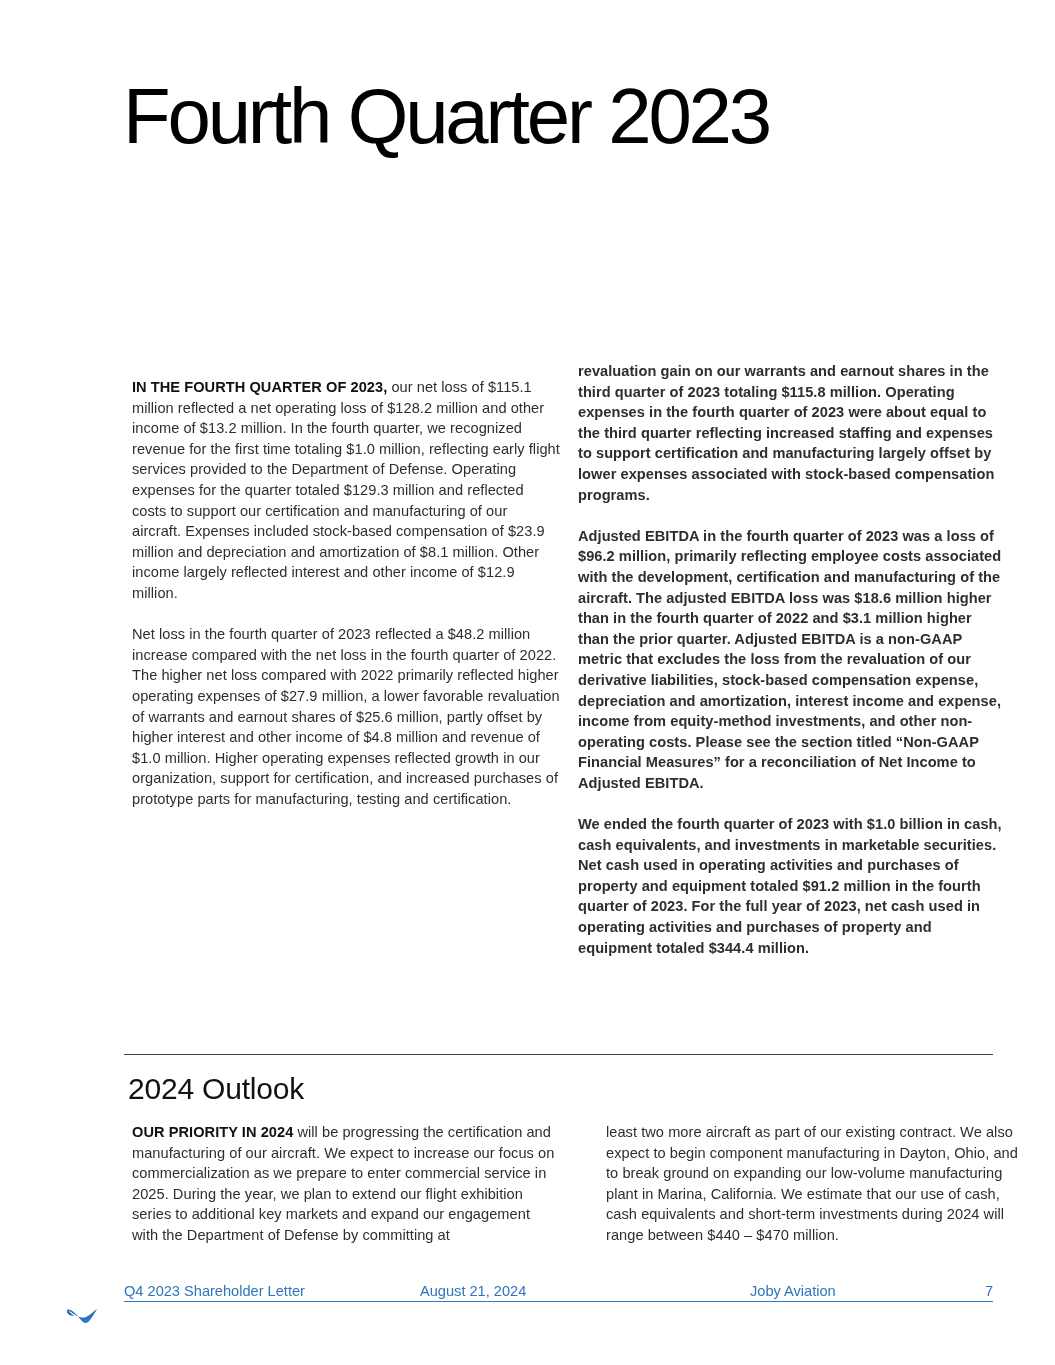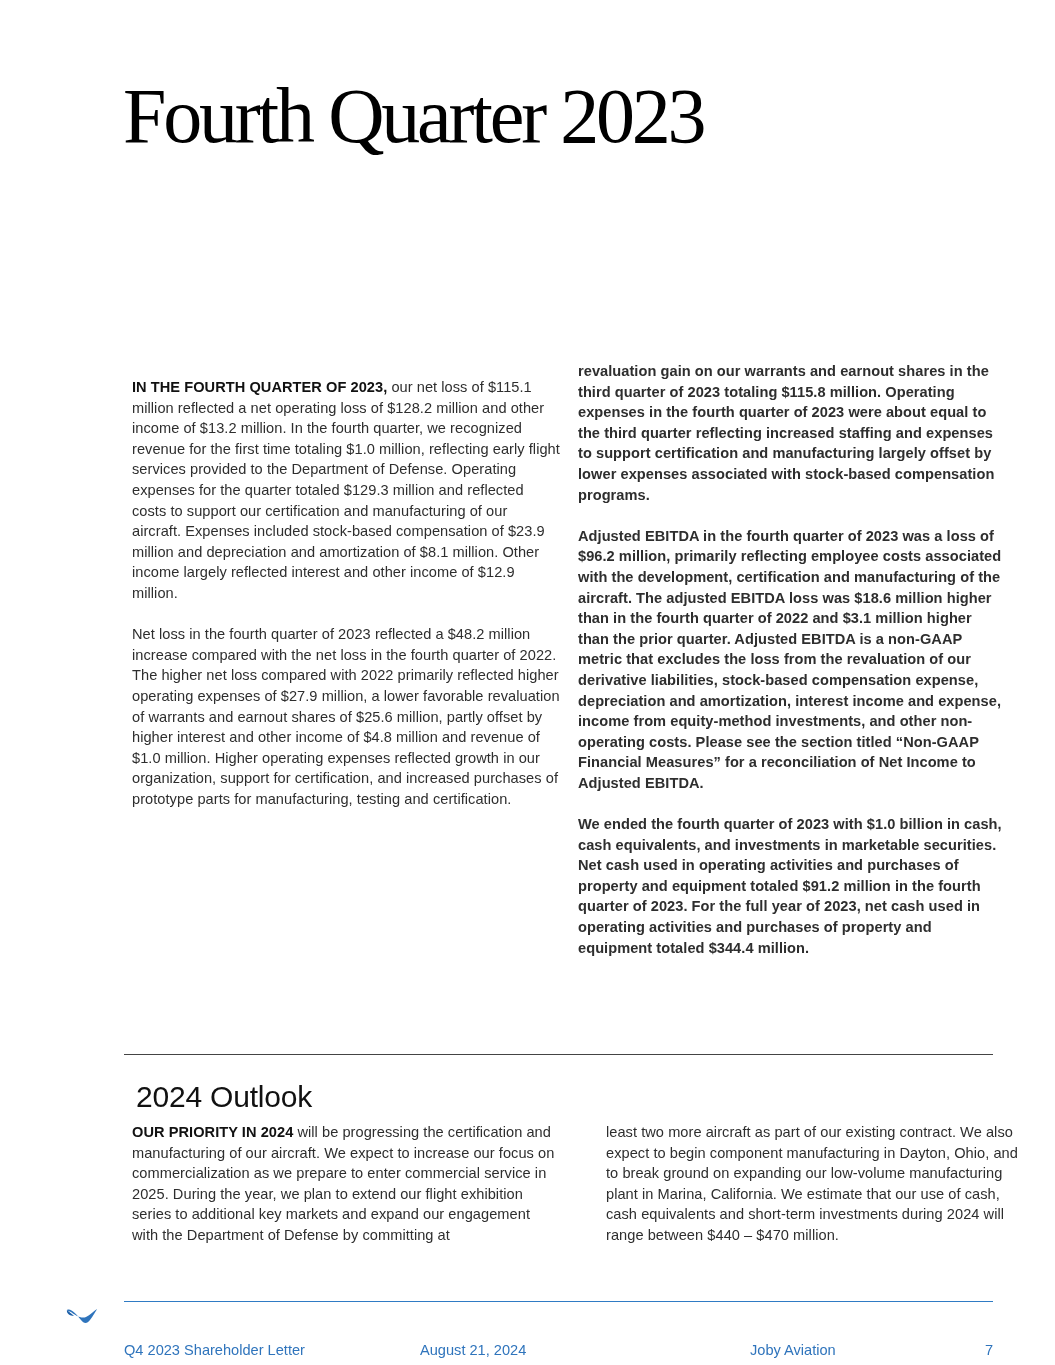--- a/index.html
+++ b/index.html
@@ -3,54 +3,54 @@
 <meta charset="utf-8">
 <style>
   html, body { margin: 0; padding: 0; background: #ffffff; }
   body {
     width: 1055px; height: 1365px; position: relative; overflow: hidden;
     font-family: "Liberation Sans", "DejaVu Sans", sans-serif;
     color: #2b2b2b;
   }
   .page-title {
     position: absolute; left: 123px; top: 76px; width: 820px;
-    font-family: Liberation Serif, serif;
+    font-family: Liberation Sans, sans-serif;
     font-size: 78px; line-height: 80px; font-weight: 400;
     letter-spacing: -3.2px; color: #000;
     margin: 0;
   }
   .page-title span { display: block; }
   .col {
     position: absolute; font-size: 14.6px; line-height: 20.6px; color: #2e2e2e;
     letter-spacing: 0.05px;
     margin-left: 8px;
   }
   .col p { margin: 0 0 20.6px 0; }
   .col p:last-child { margin-bottom: 0; }
   .lead { font-weight: 700; color: #111; }
   .col-left-1 { left: 124px; top: 377px; width: 428px; }
   .col-right-1 { left: 570px; top: 361px; width: 428px; font-weight: bold; }
   .divider {
     position: absolute; left: 124px; top: 1054px; width: 869px; height: 1px;
     background: #444;
   }
   .section-heading {
-    position: absolute; left: 124px; top: 1066px; margin: 12px;
+    position: absolute; left: 124px; top: 1066px; margin: 4px;
     font-size: 30px; line-height: 38px; font-weight: 400; color: #111;
     letter-spacing: -0.2px;
   }
   .col-left-2 { left: 124px; top: 1122px; width: 428px; }
   .col-right-2 { left: 598px; top: 1122px; width: 428px; }
   .footer-line {
     position: absolute; left: 124px; top: 1301px; width: 869px; height: 1px;
     background: #2f7bc4;
   }
   .footer-logo { position: absolute; left: 64px; top: 1305px; width: 36px; height: 22px; }
   .footer-text {
-    position: absolute; top: 1340px; font-size: 14.6px; line-height: 20px; color: #2f74bc;
+    position: absolute; top: 1281px; font-size: 14.6px; line-height: 20px; color: #2f74bc;
   }
   .f-doc { left: 124px; }
   .f-date { left: 420px; }
   .f-company { left: 714px; margin-left: 36px; }
   .f-page { left: 960px; width: 33px; text-align: right; }
 </style>
 </head>
 <body>
 
 <h1 class="page-title">

